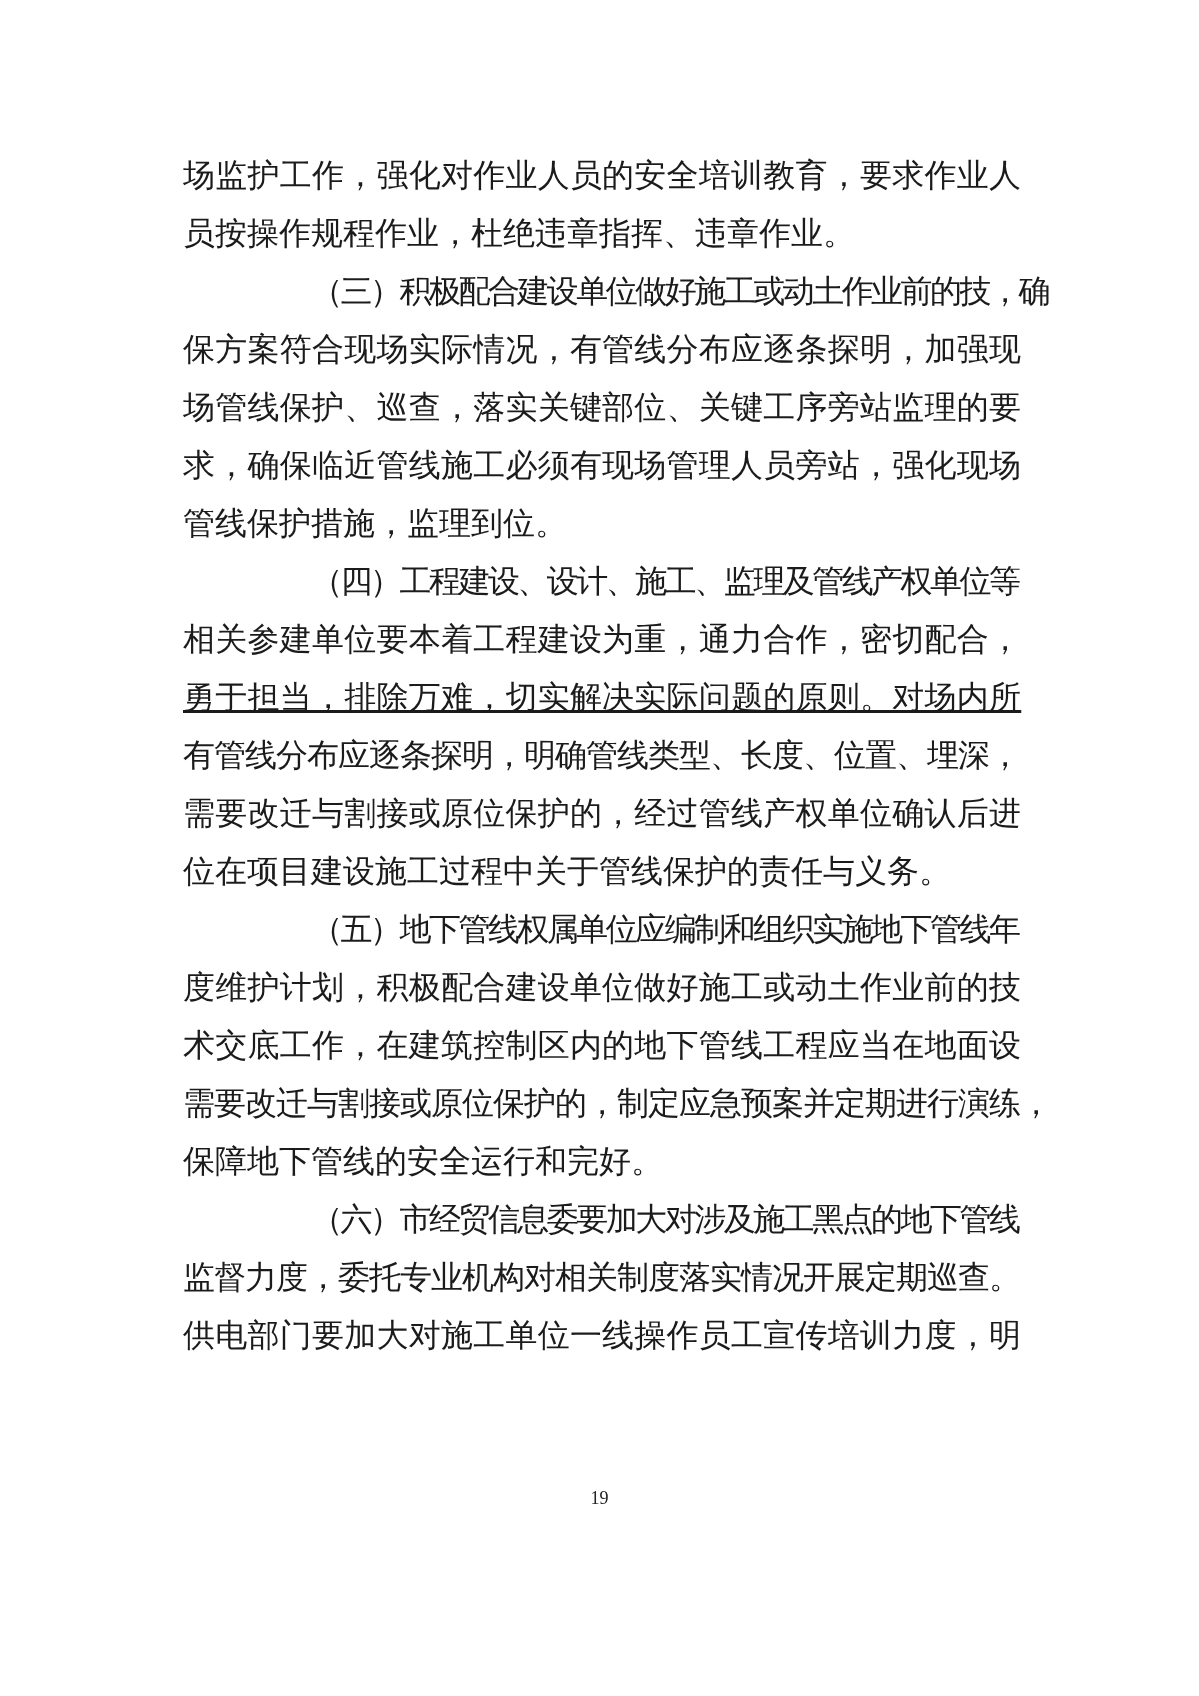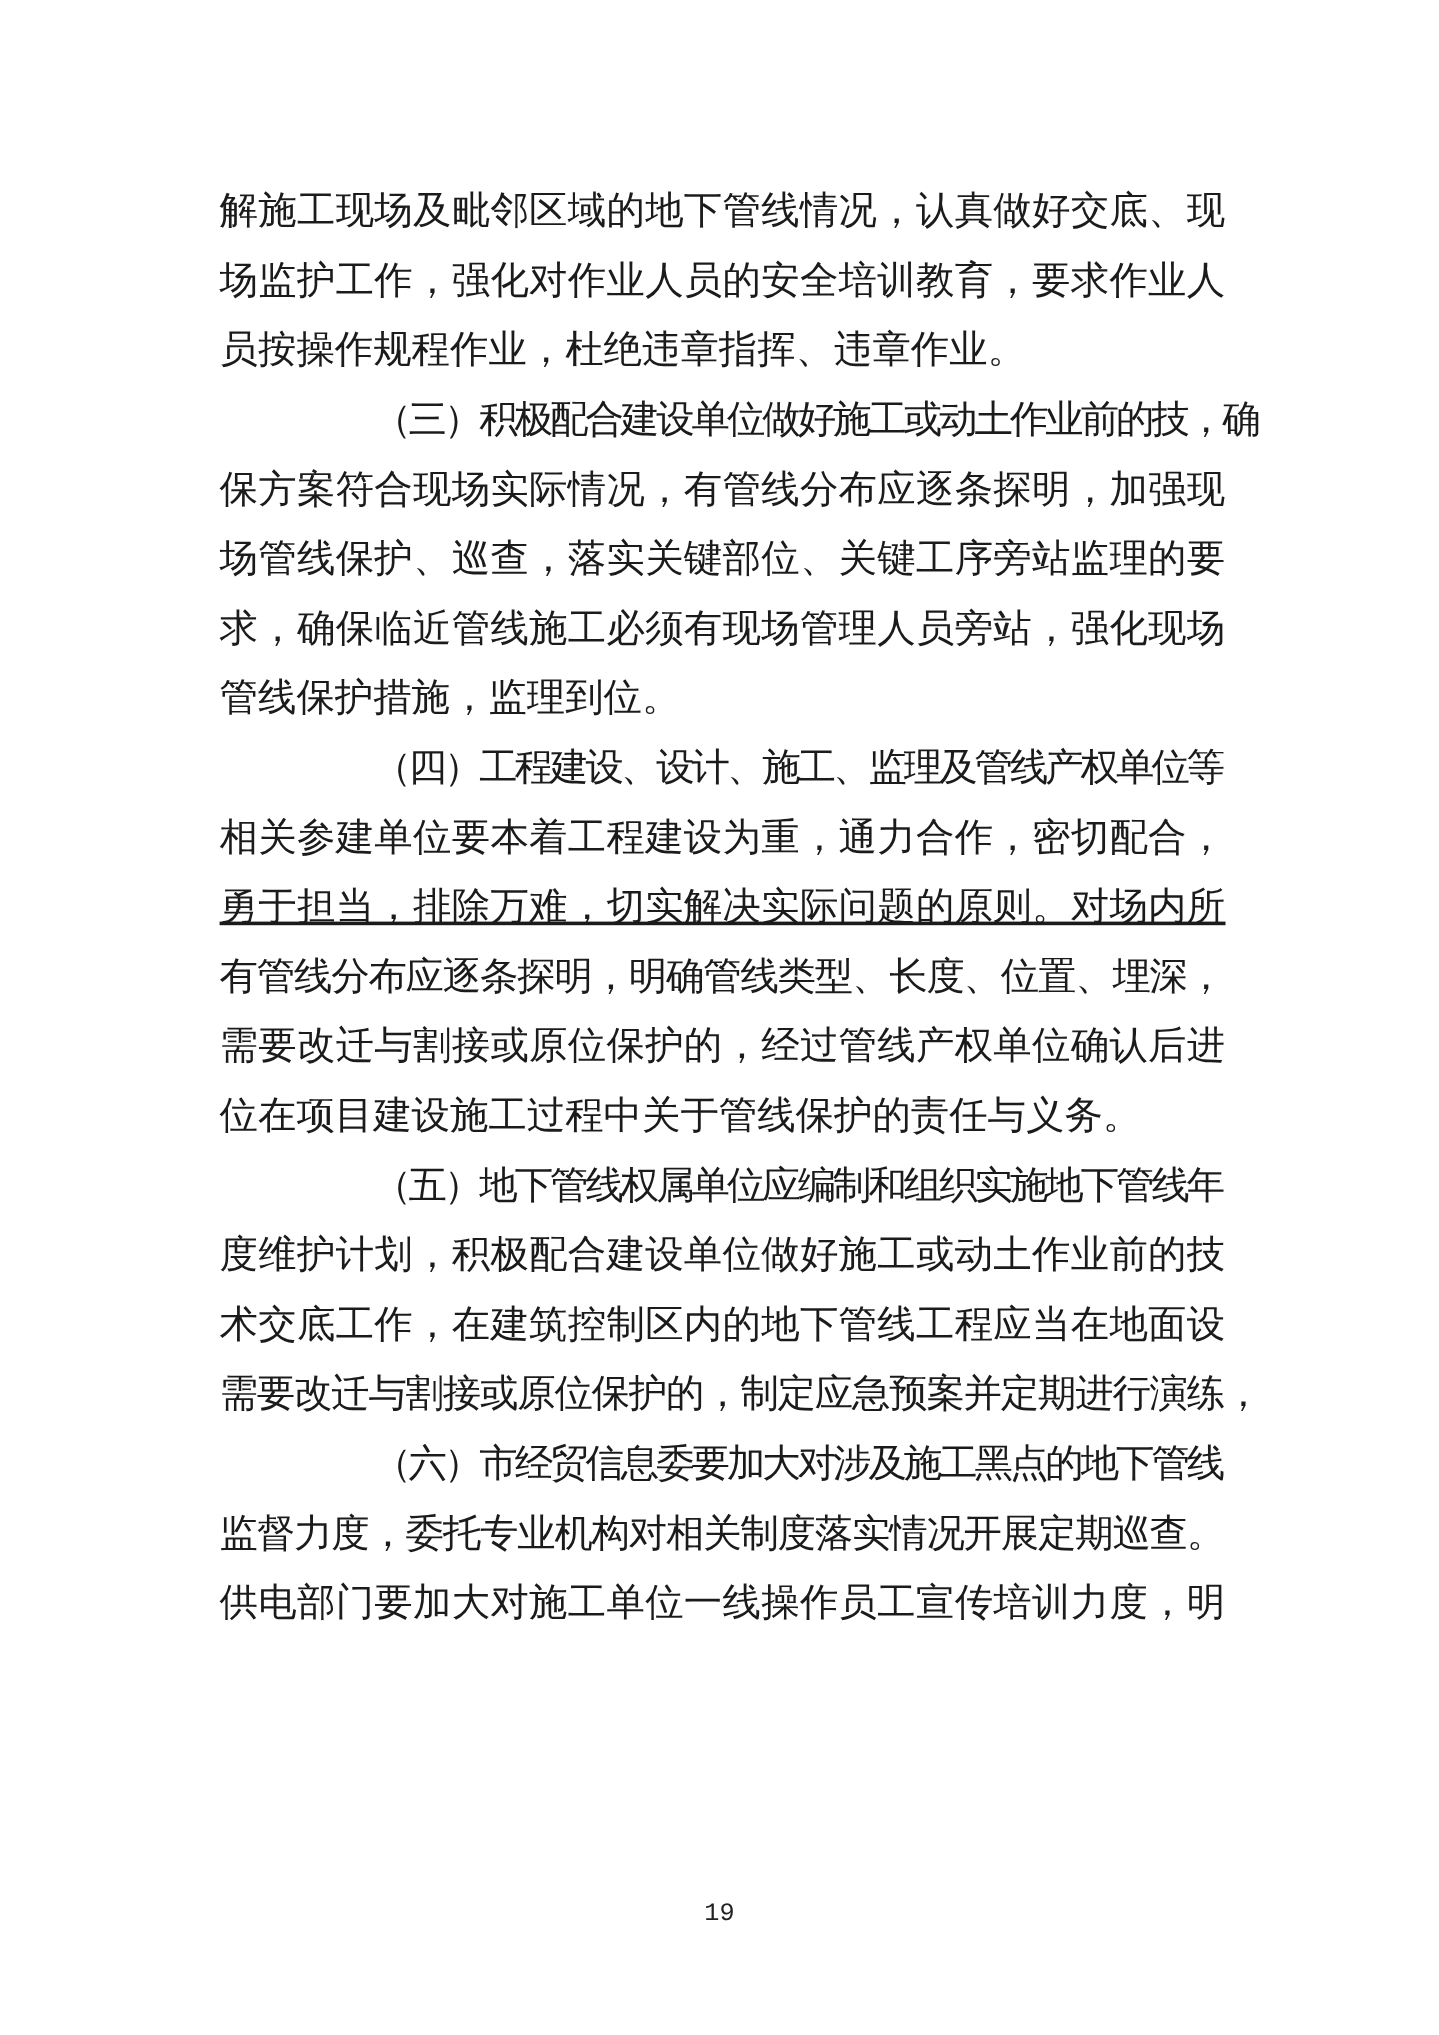--- a/index.html
+++ b/index.html
@@ -35,36 +35,35 @@
   }
   .line.indent {
     text-indent: 64px;
   }
   .line-text {
     display: inline-block;
     white-space: nowrap;
   }
   .page-number {
     position: absolute;
-    top: 1584px;
+    top: 1488px;
     left: 0;
     width: 100%;
     text-align: center;
-    font-family: Liberation Mono, monospace;
-    font-size: 21px;
+    font-family: Liberation Serif, serif;
+    font-size: 18px;
     color: #222222;
   }
 </style>
 </head>
 <body>
 
 <div class="page">
   <div class="text-block">
       <div class="paragraph">
-        <div class="line"><span class="line-text" style="letter-spacing: 0.24px;">解施工现场及毗邻区域的地下管线情况，认真做好交底、现</span></div>
         <div class="line"><span class="line-text" style="letter-spacing: 0.24px;">场监护工作，强化对作业人员的安全培训教育，要求作业人</span></div>
         <div class="line"><span class="line-text">员按操作规程作业，杜绝违章指挥、违章作业。</span></div>
       </div>
       <div class="paragraph">
         <div class="line indent"><span class="line-text" style="letter-spacing: -2.52px;">（三）积极配合建设单位做好施工或动土作业前的技，确</span></div>
         <div class="line"><span class="line-text" style="letter-spacing: 0.24px;">保方案符合现场实际情况，有管线分布应逐条探明，加强现</span></div>
         <div class="line"><span class="line-text" style="letter-spacing: 0.24px;">场管线保护、巡查，落实关键部位、关键工序旁站监理的要</span></div>
         <div class="line"><span class="line-text" style="letter-spacing: 0.24px;">求，确保临近管线施工必须有现场管理人员旁站，强化现场</span></div>
         <div class="line"><span class="line-text">管线保护措施，监理到位。</span></div>
       </div>
@@ -74,20 +73,21 @@
         <div class="line"><span class="line-text" style="letter-spacing: 0.24px; text-decoration: underline;">勇于担当，排除万难，切实解决实际问题的原则。对场内所</span></div>
         <div class="line"><span class="line-text" style="letter-spacing: -1px;">有管线分布应逐条探明，明确管线类型、长度、位置、埋深，</span></div>
         <div class="line"><span class="line-text" style="letter-spacing: 0.24px;">需要改迁与割接或原位保护的，经过管线产权单位确认后进</span></div>
         <div class="line"><span class="line-text">位在项目建设施工过程中关于管线保护的责任与义务。</span></div>
       </div>
       <div class="paragraph">
         <div class="line indent"><span class="line-text" style="letter-spacing: -2.52px;">（五）地下管线权属单位应编制和组织实施地下管线年</span></div>
         <div class="line"><span class="line-text" style="letter-spacing: 0.24px;">度维护计划，积极配合建设单位做好施工或动土作业前的技</span></div>
         <div class="line"><span class="line-text" style="letter-spacing: 0.24px;">术交底工作，在建筑控制区内的地下管线工程应当在地面设</span></div>
         <div class="line"><span class="line-text" style="letter-spacing: -1px;">需要改迁与割接或原位保护的，制定应急预案并定期进行演练，</span></div>
+        <div class="line"><span class="line-text">保障地下管线的安全运行和完好。</span></div>
       </div>
       <div class="paragraph">
         <div class="line indent"><span class="line-text" style="letter-spacing: -2.52px;">（六）市经贸信息委要加大对涉及施工黑点的地下管线</span></div>
         <div class="line"><span class="line-text" style="letter-spacing: -1px;">监督力度，委托专业机构对相关制度落实情况开展定期巡查。</span></div>
         <div class="line"><span class="line-text" style="letter-spacing: 0.24px;">供电部门要加大对施工单位一线操作员工宣传培训力度，明</span></div>
       </div>
     </div>
   <div class="page-number">19</div>
 </div>
 

